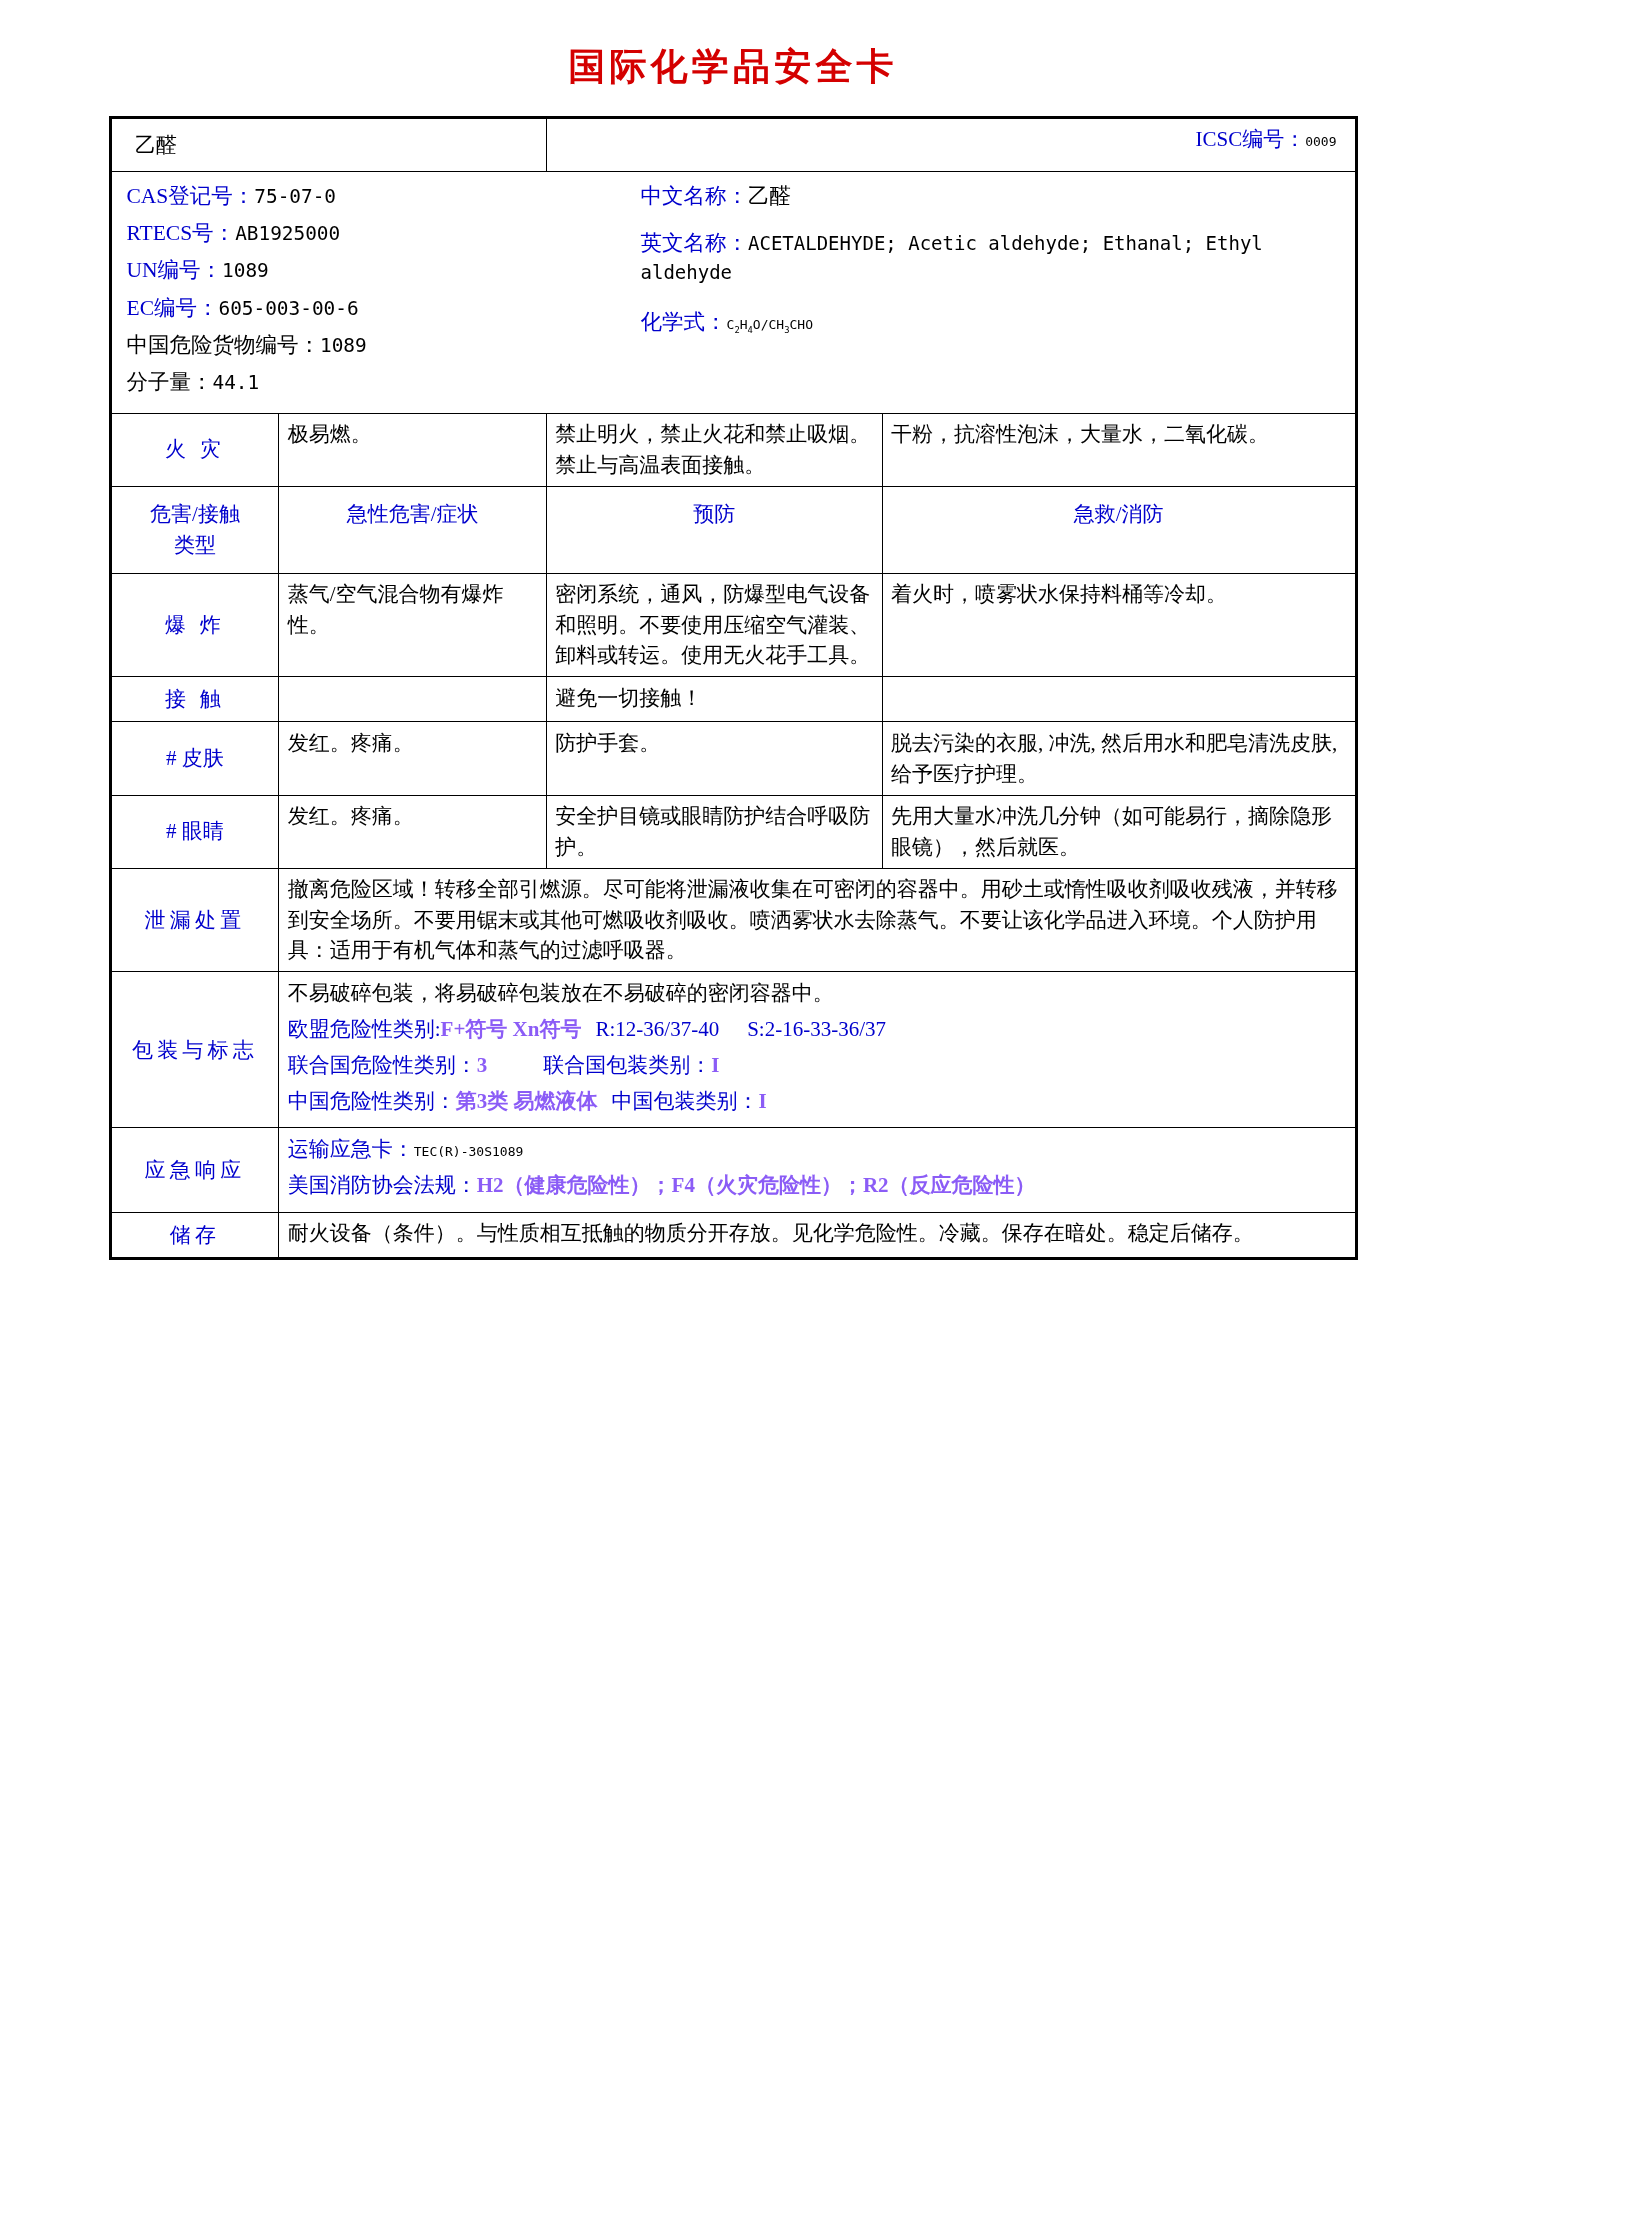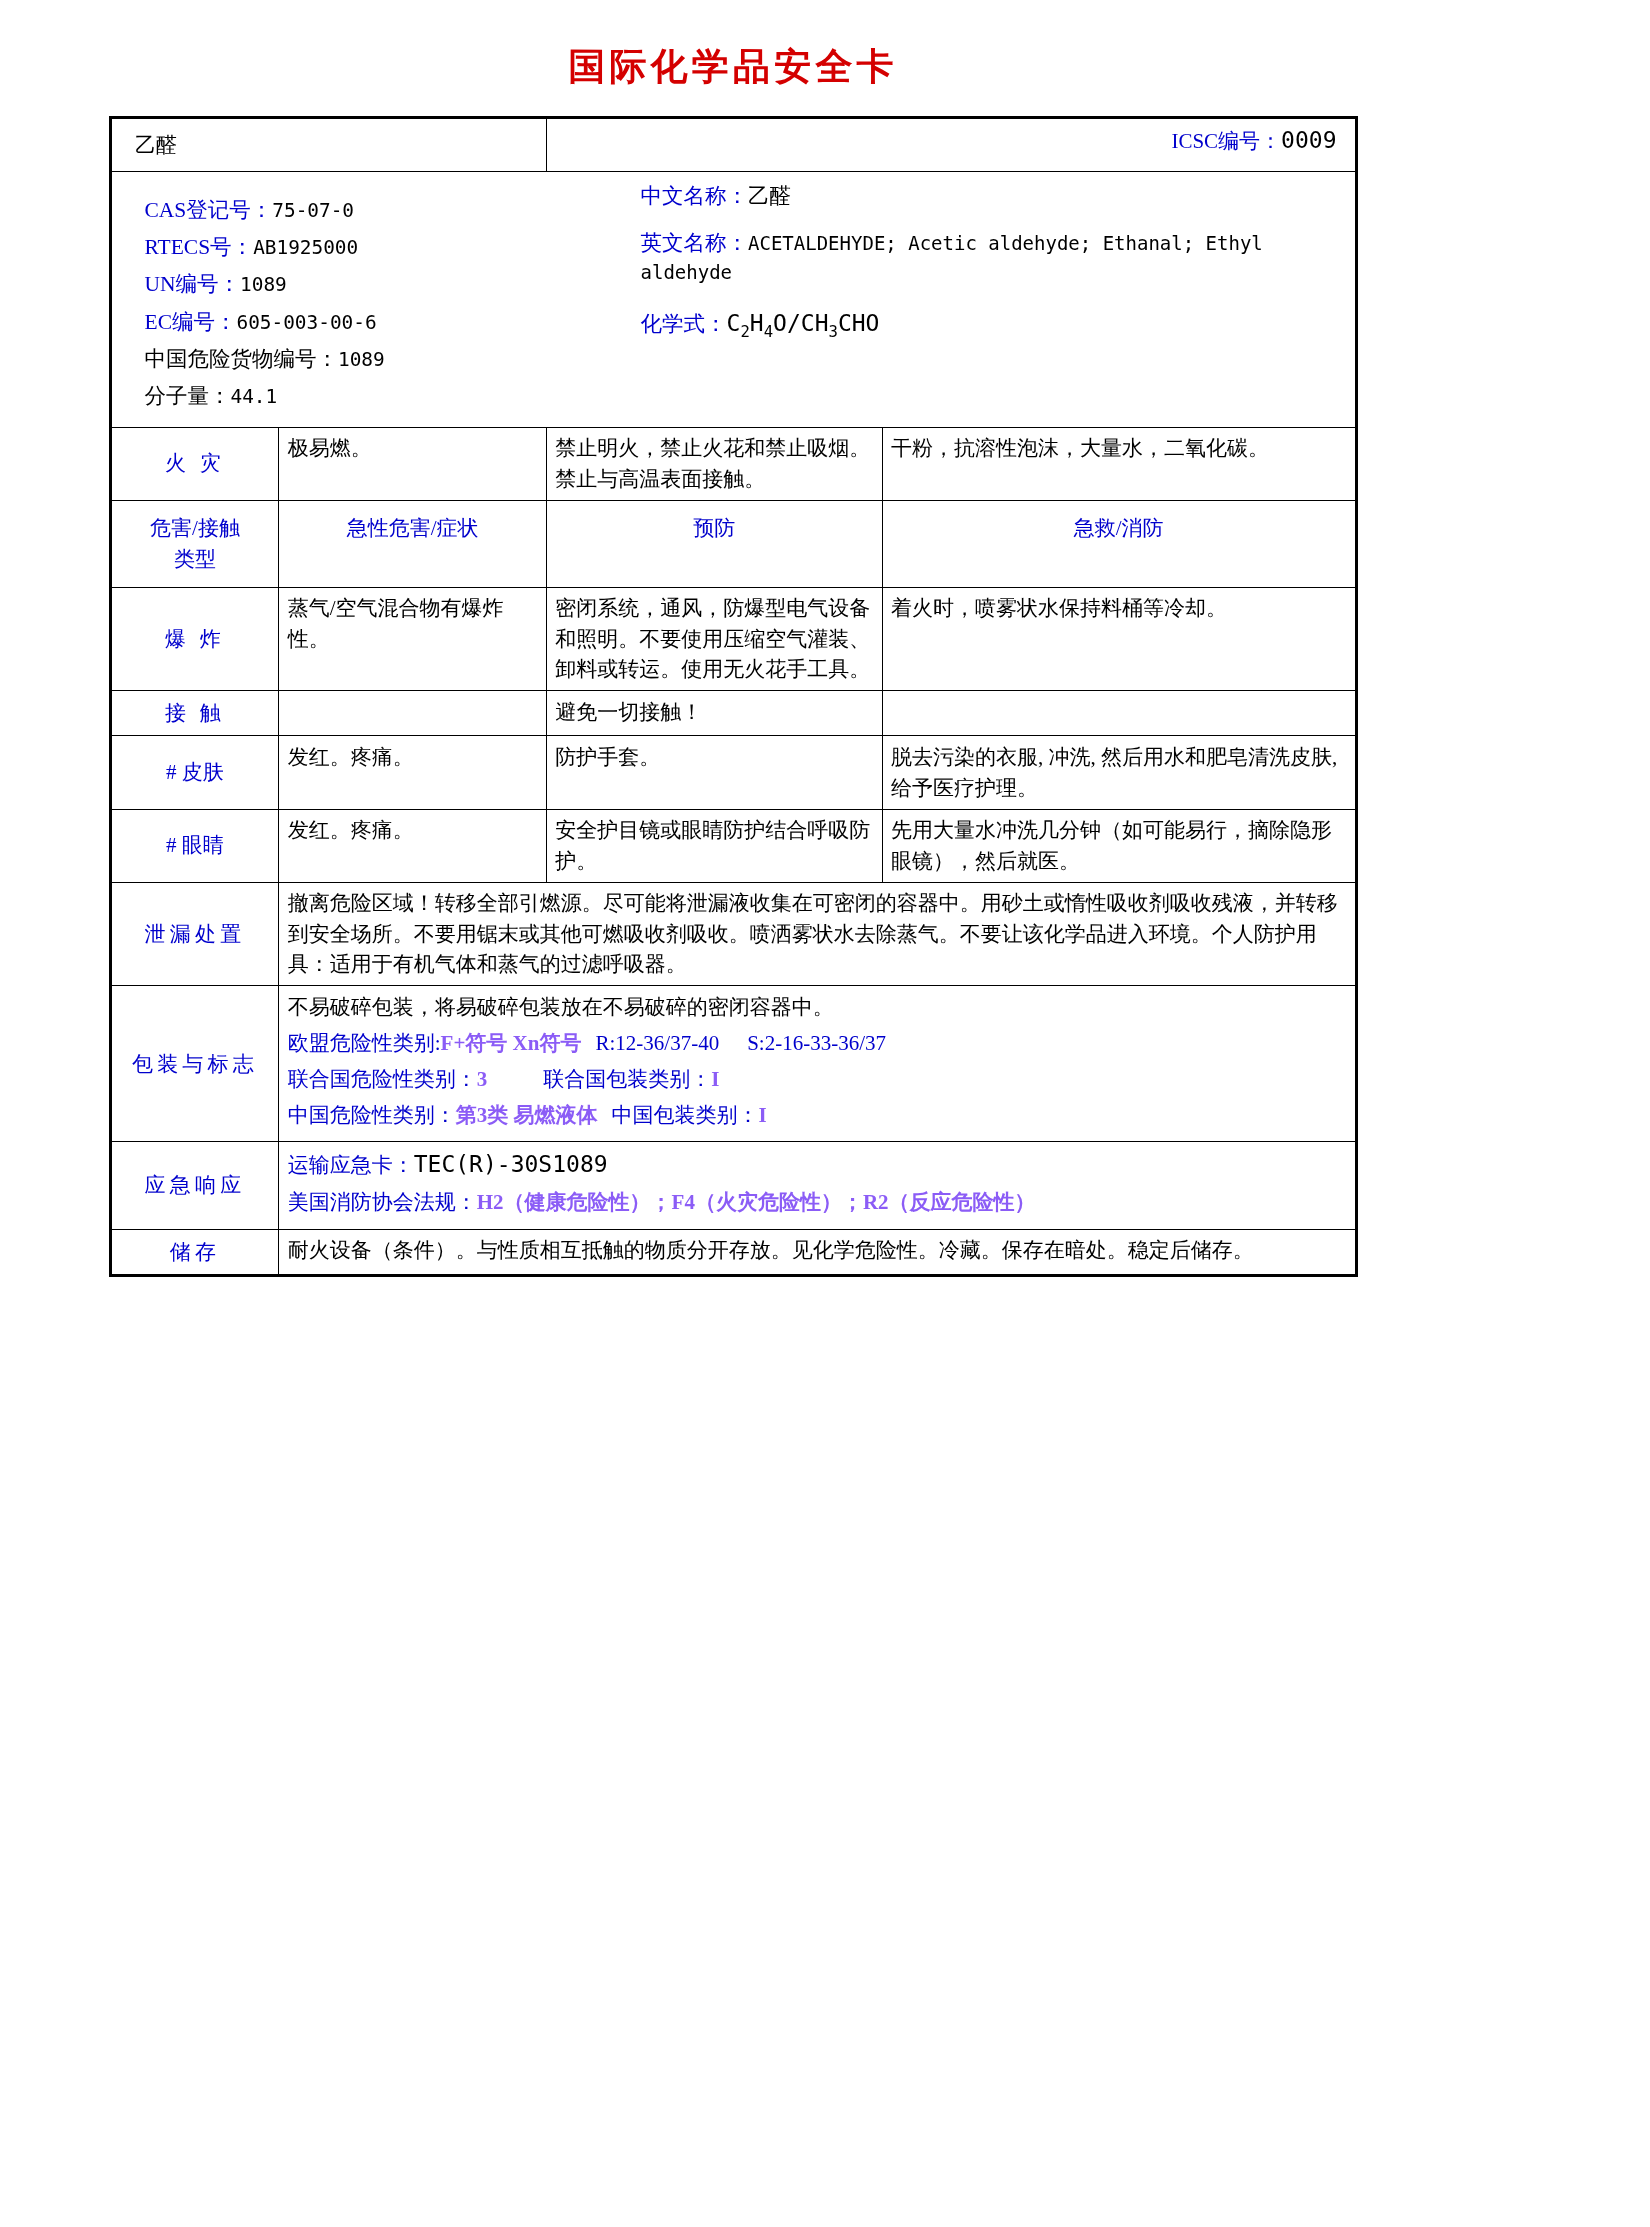--- a/index.html
+++ b/index.html
@@ -51,35 +51,34 @@
     font-size: 21px;
     padding: 11px 12.5px 11px 23.6px !important;
   }
   .hdr-icsc {
     text-align: right;
     padding-right: 18px !important;
     white-space: nowrap;
   }
   .blue { color: #0000cc; }
   .lbl { color: #0000cc; }
-  .mono { font-family: "DejaVu Sans Mono", "Liberation Mono", monospace; font-size: 23px; }
+  .mono { font-family: "DejaVu Sans Mono", "Liberation Mono", monospace; font-size: 13px; }
 
   
   .id-block {
     padding: 9.7px 0 7px 0 !important;
   }
   .id-grid {
     display: flex;
     width: 100%;
   }
   .id-col-left {
     width: 42%;
-    padding-left: 33px;
-    box-sizing: border-box;
-    margin-top: 14px;
+    padding-left: 15px;
+    box-sizing: border-box;
   }
   .id-col-right {
     width: 58%;
     padding-left: 7px;
     box-sizing: border-box;
   }
   .id-line {
     margin-bottom: 8.3px;
     font-size: 21.5px;
     line-height: 1.35;

